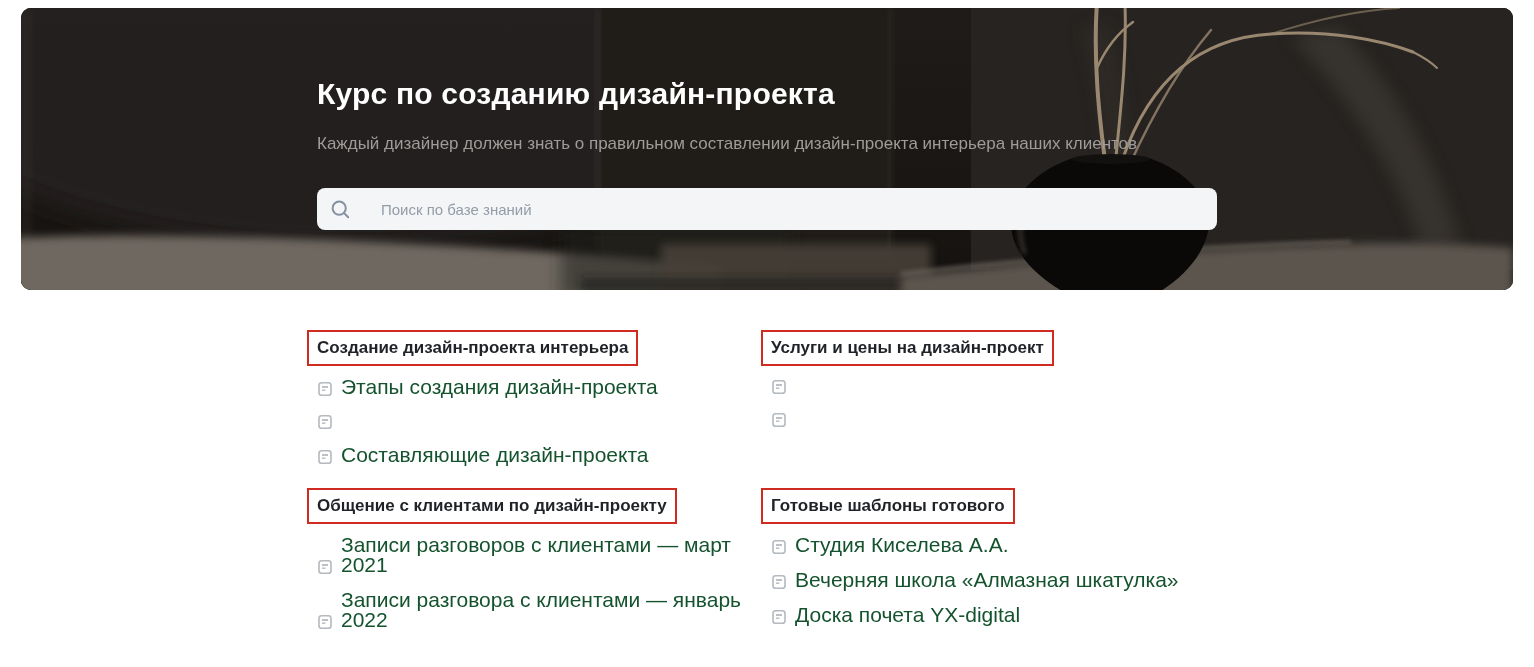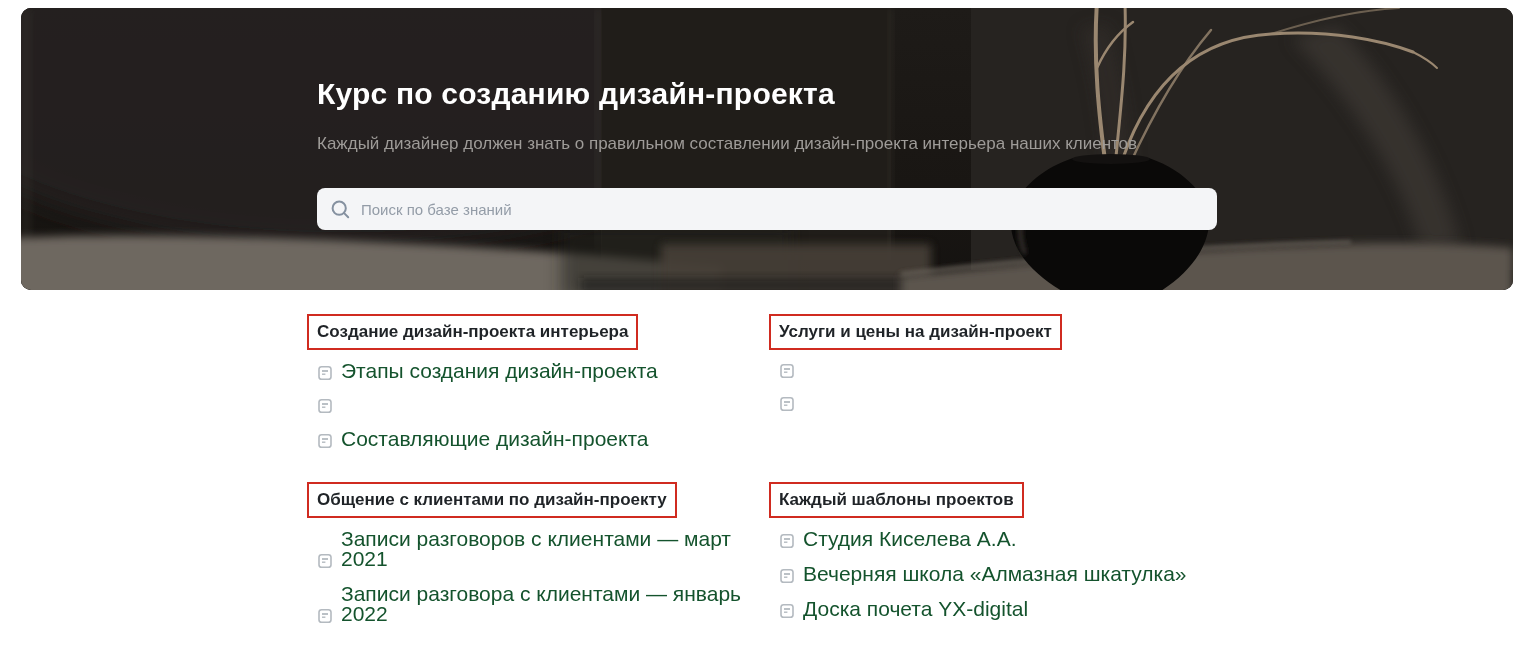--- a/index.html
+++ b/index.html
@@ -37,41 +37,42 @@
     font-size: 17px; line-height: 24px;
     font-weight: 400;
     color: #9e9b98;
   }
   .search {
     margin-top: 32px;
     height: 42px; width: 100%;
     background: #f4f5f7;
     border-radius: 8px;
     display: flex; align-items: center;
-    padding: 0 13px; gap: 8px;
+    padding: 0 13px; gap: 28px;
     cursor: text;
   }
   .search-ic { display: flex; align-items: center; flex: 0 0 auto; }
   .search input {
     flex: 1 1 auto;
     border: none; outline: none; background: transparent;
     font-family: "Liberation Sans", sans-serif;
     font-size: 15px; color: #333;
   }
   .search input::placeholder { color: #939ca7; opacity: 1; }
 
   
   .content {
     width: 900px;
-    margin: 24px auto 0;
+    margin: 40px auto 0;
     display: grid;
     grid-template-columns: 1fr 1fr;
     column-gap: 24px;
     row-gap: 18px;
     align-items: start;
+    gap: 8px;
   }
   .cat-title {
     display: inline-block;
     margin: 0 0 0 -10px;
     padding: 6px 8px;
     border: 2px solid #d02b20;
     font-size: 17px; line-height: 20px;
     font-weight: bold;
     color: #1f2327;
     cursor: pointer;
@@ -255,21 +256,21 @@
                 <path d="M5 6h6" stroke="#b4bac0" stroke-width="1.8"></path>
                 <path d="M5 9.2h3.4" stroke="#b4bac0" stroke-width="1.4"></path>
               </svg>
           </span>
           <span class="article-label">Записи разговора с клиентами — январь 2022</span>
         </li>
       </ul>
     </section>
 
     <section class="cat">
-      <h2 class="cat-title">Каждый шаблоны проектов</h2>
+      <h2 class="cat-title">Готовые шаблоны готового</h2>
       <ul class="articles">
         <li class="article">
           <span class="doc-ic">
             <svg width="16" height="16" viewBox="0 0 16 16">
                 <rect x="2" y="1.7" width="12" height="12.6" rx="2.6" fill="none" stroke="#b4bac0" stroke-width="1.6"></rect>
                 <path d="M5 6h6" stroke="#b4bac0" stroke-width="1.8"></path>
                 <path d="M5 9.2h3.4" stroke="#b4bac0" stroke-width="1.4"></path>
               </svg>
           </span>
           <span class="article-label">Студия Киселева А.А.</span>

